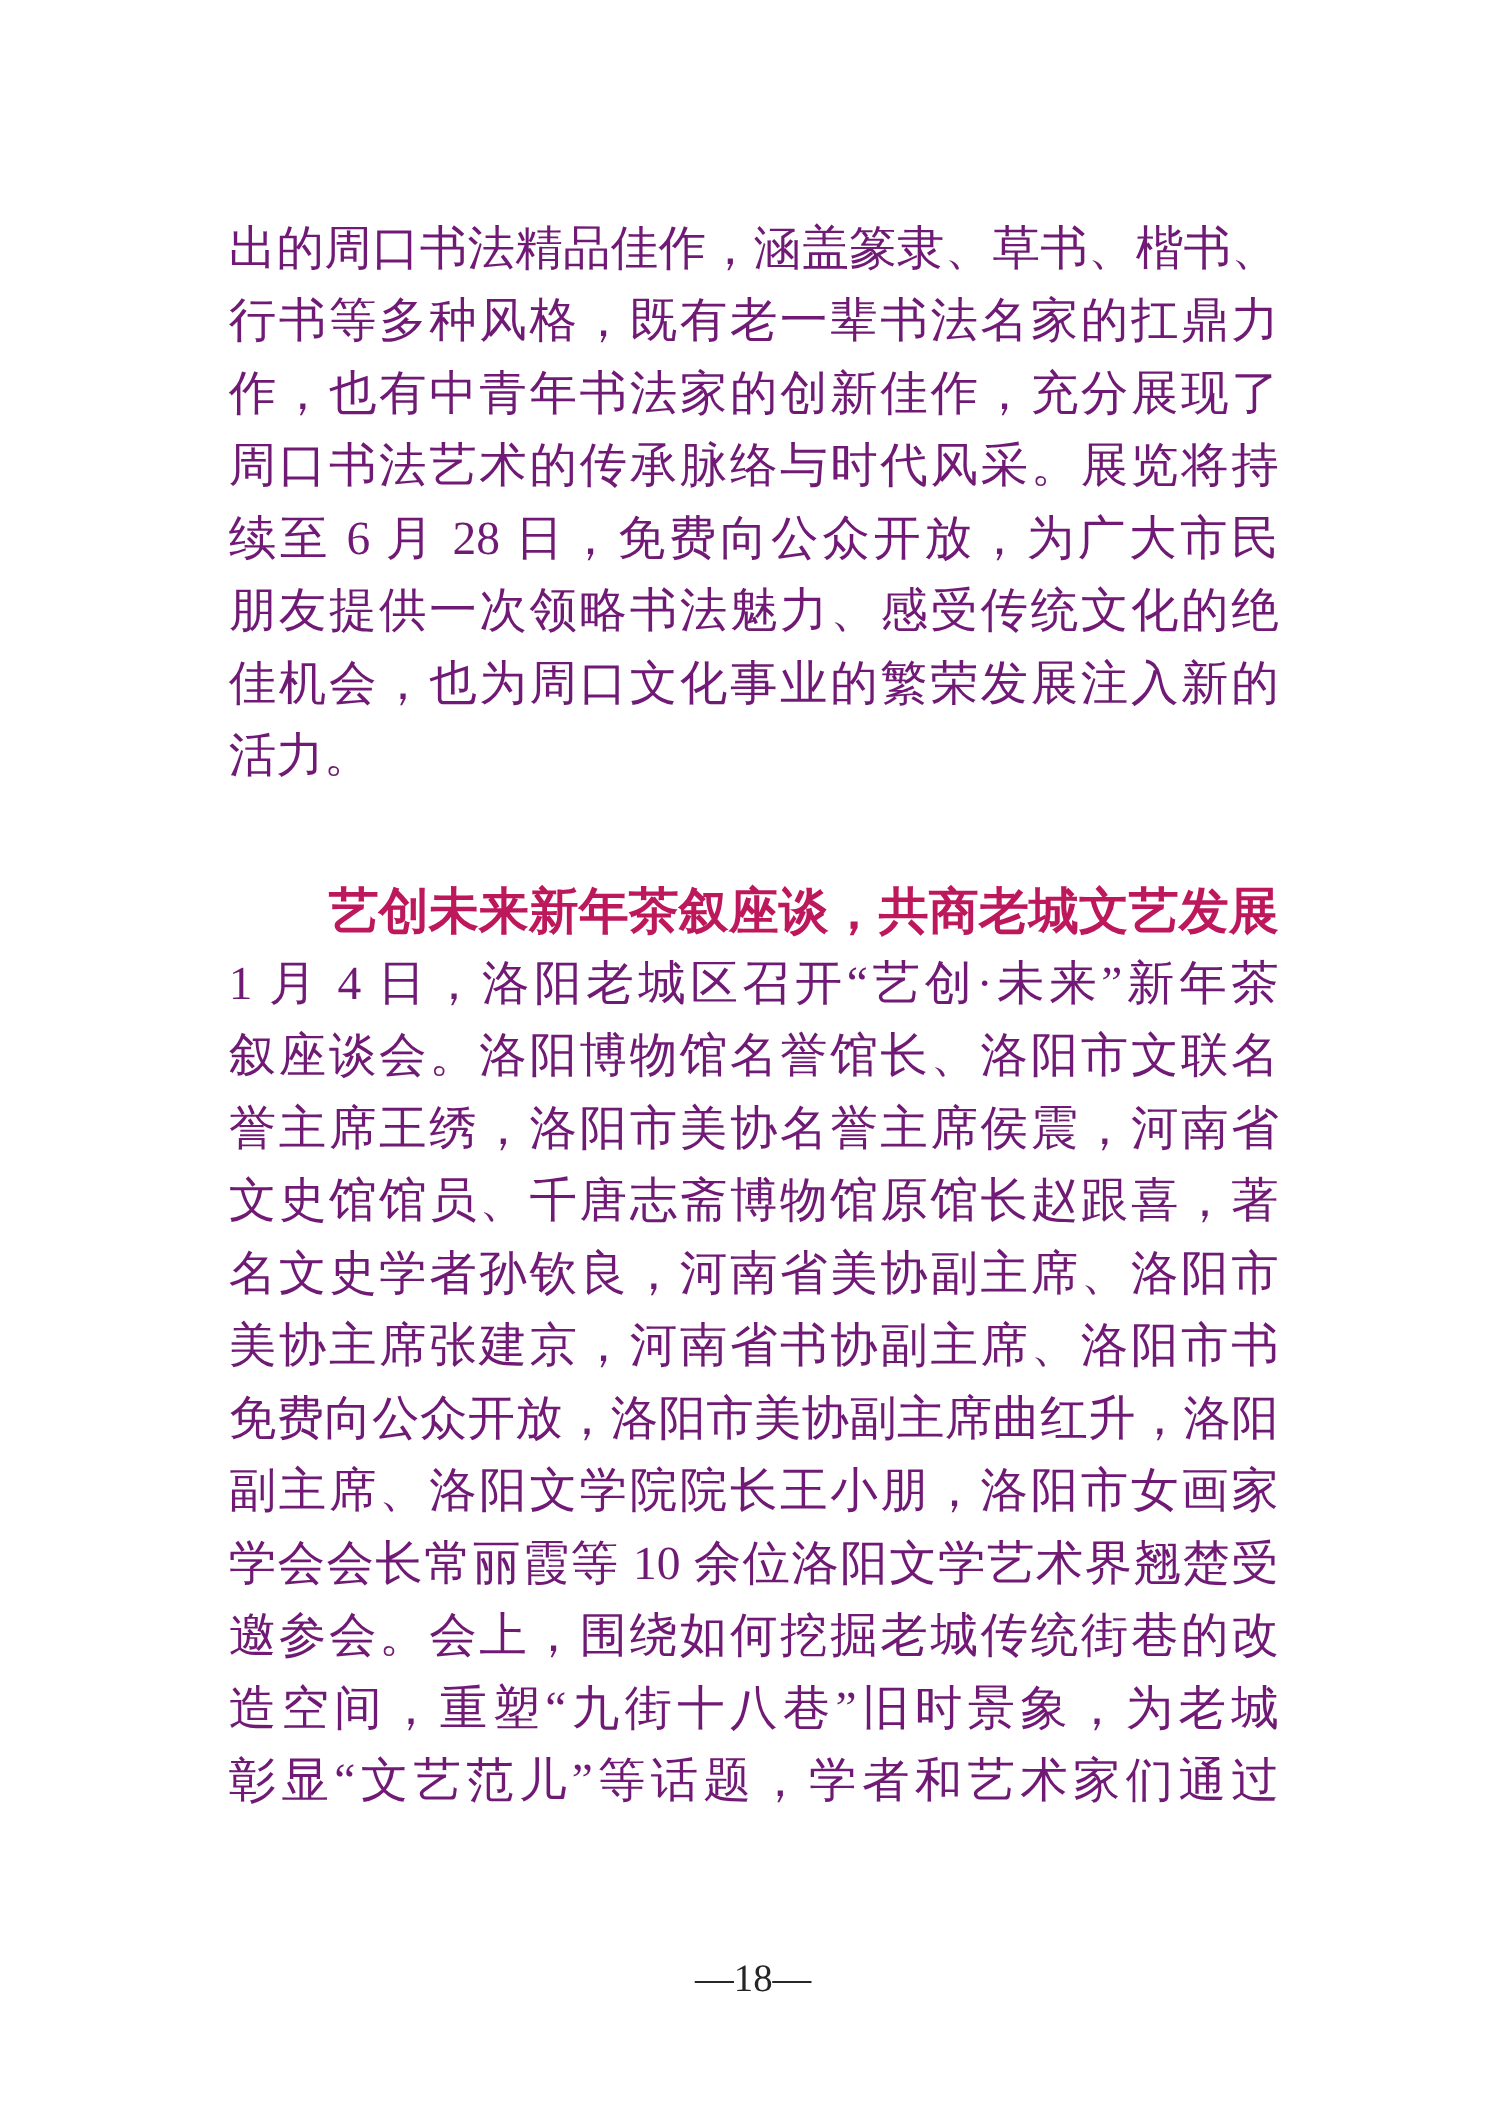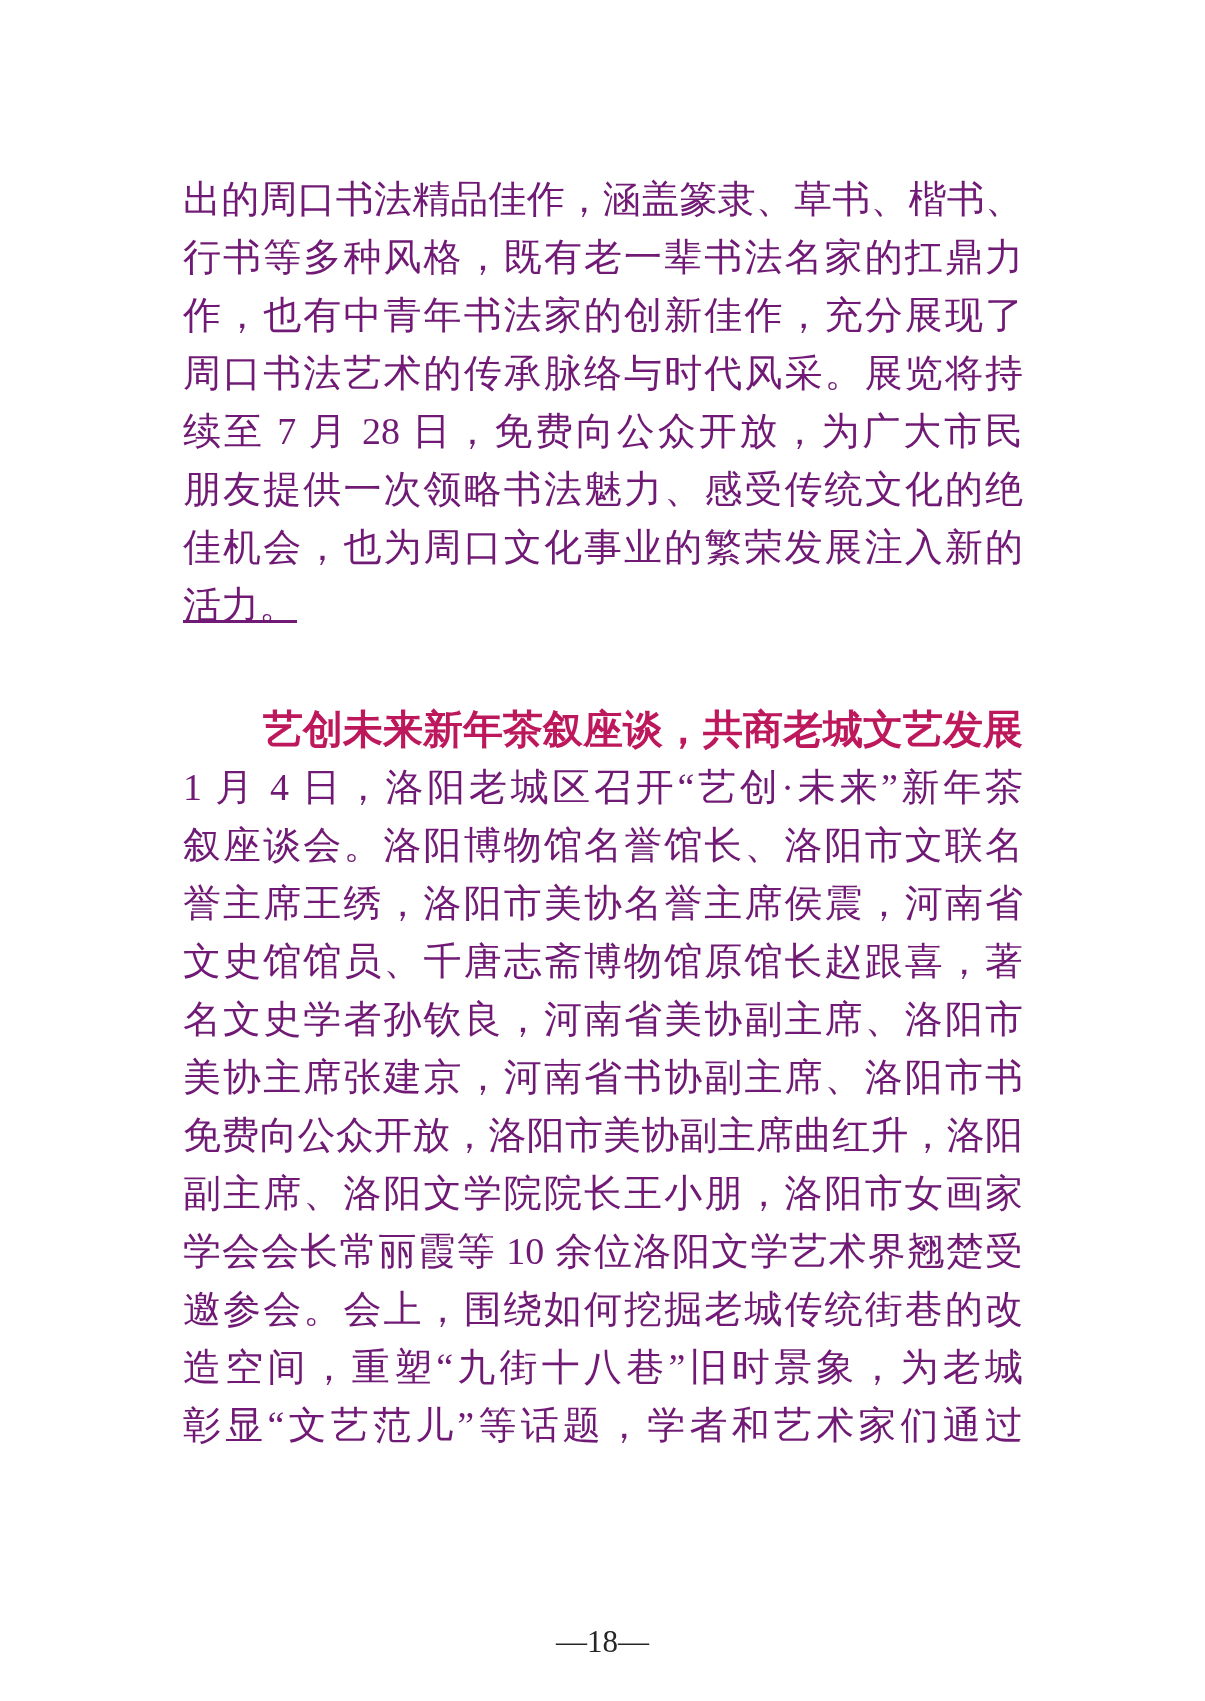--- a/index.html
+++ b/index.html
@@ -29,62 +29,61 @@
     font-size: 38px;
     font-weight: 400;
     color: #701a75;
     text-align: justify;
     text-align-last: justify;
     overflow: hidden;
   }
   .body-line.short-last {
     text-align: left;
     text-align-last: left;
-    text-decoration: underline;
   }
   .section-heading {
     display: block;
     margin: 66px 0 0 0;
     padding-left: 80px;
     height: 58px;
     line-height: 58px;
     font-family: "Liberation Sans", "DejaVu Sans", sans-serif;
     font-size: 40px;
     font-weight: 700;
     color: #be185d;
     text-align: justify;
     text-align-last: justify;
     overflow: hidden;
   }
   .page-number {
     position: absolute;
     left: 0;
     right: 0;
-    top: 1622px;
+    top: 1563px;
     height: 40px;
     line-height: 40px;
     text-align: center;
     font-family: "Liberation Serif", "DejaVu Serif", serif;
     font-size: 31px;
     color: #262626;
   }
 </style>
 </head>
 <body>
 
 <div class="page">
 
   <div class="text-column">
 
     <div>
       <span class="body-line">出的周口书法精品佳作，涵盖篆隶、草书、楷书、</span>
       <span class="body-line">行书等多种风格，既有老一辈书法名家的扛鼎力</span>
       <span class="body-line">作，也有中青年书法家的创新佳作，充分展现了</span>
       <span class="body-line">周口书法艺术的传承脉络与时代风采。展览将持</span>
-      <span class="body-line">续至 7 月 28 日，免费向公众开放，为广大市民</span>
+      <span class="body-line">续至 6 月 28 日，免费向公众开放，为广大市民</span>
       <span class="body-line">朋友提供一次领略书法魅力、感受传统文化的绝</span>
       <span class="body-line">佳机会，也为周口文化事业的繁荣发展注入新的</span>
       <span class="body-line short-last">活力。</span>
     </div>
 
     <span class="section-heading">艺创未来新年茶叙座谈，共商老城文艺发展</span>
 
     <div>
       <span class="body-line">1 月 4 日，洛阳老城区召开“艺创·未来”新年茶</span>
       <span class="body-line">叙座谈会。洛阳博物馆名誉馆长、洛阳市文联名</span>

